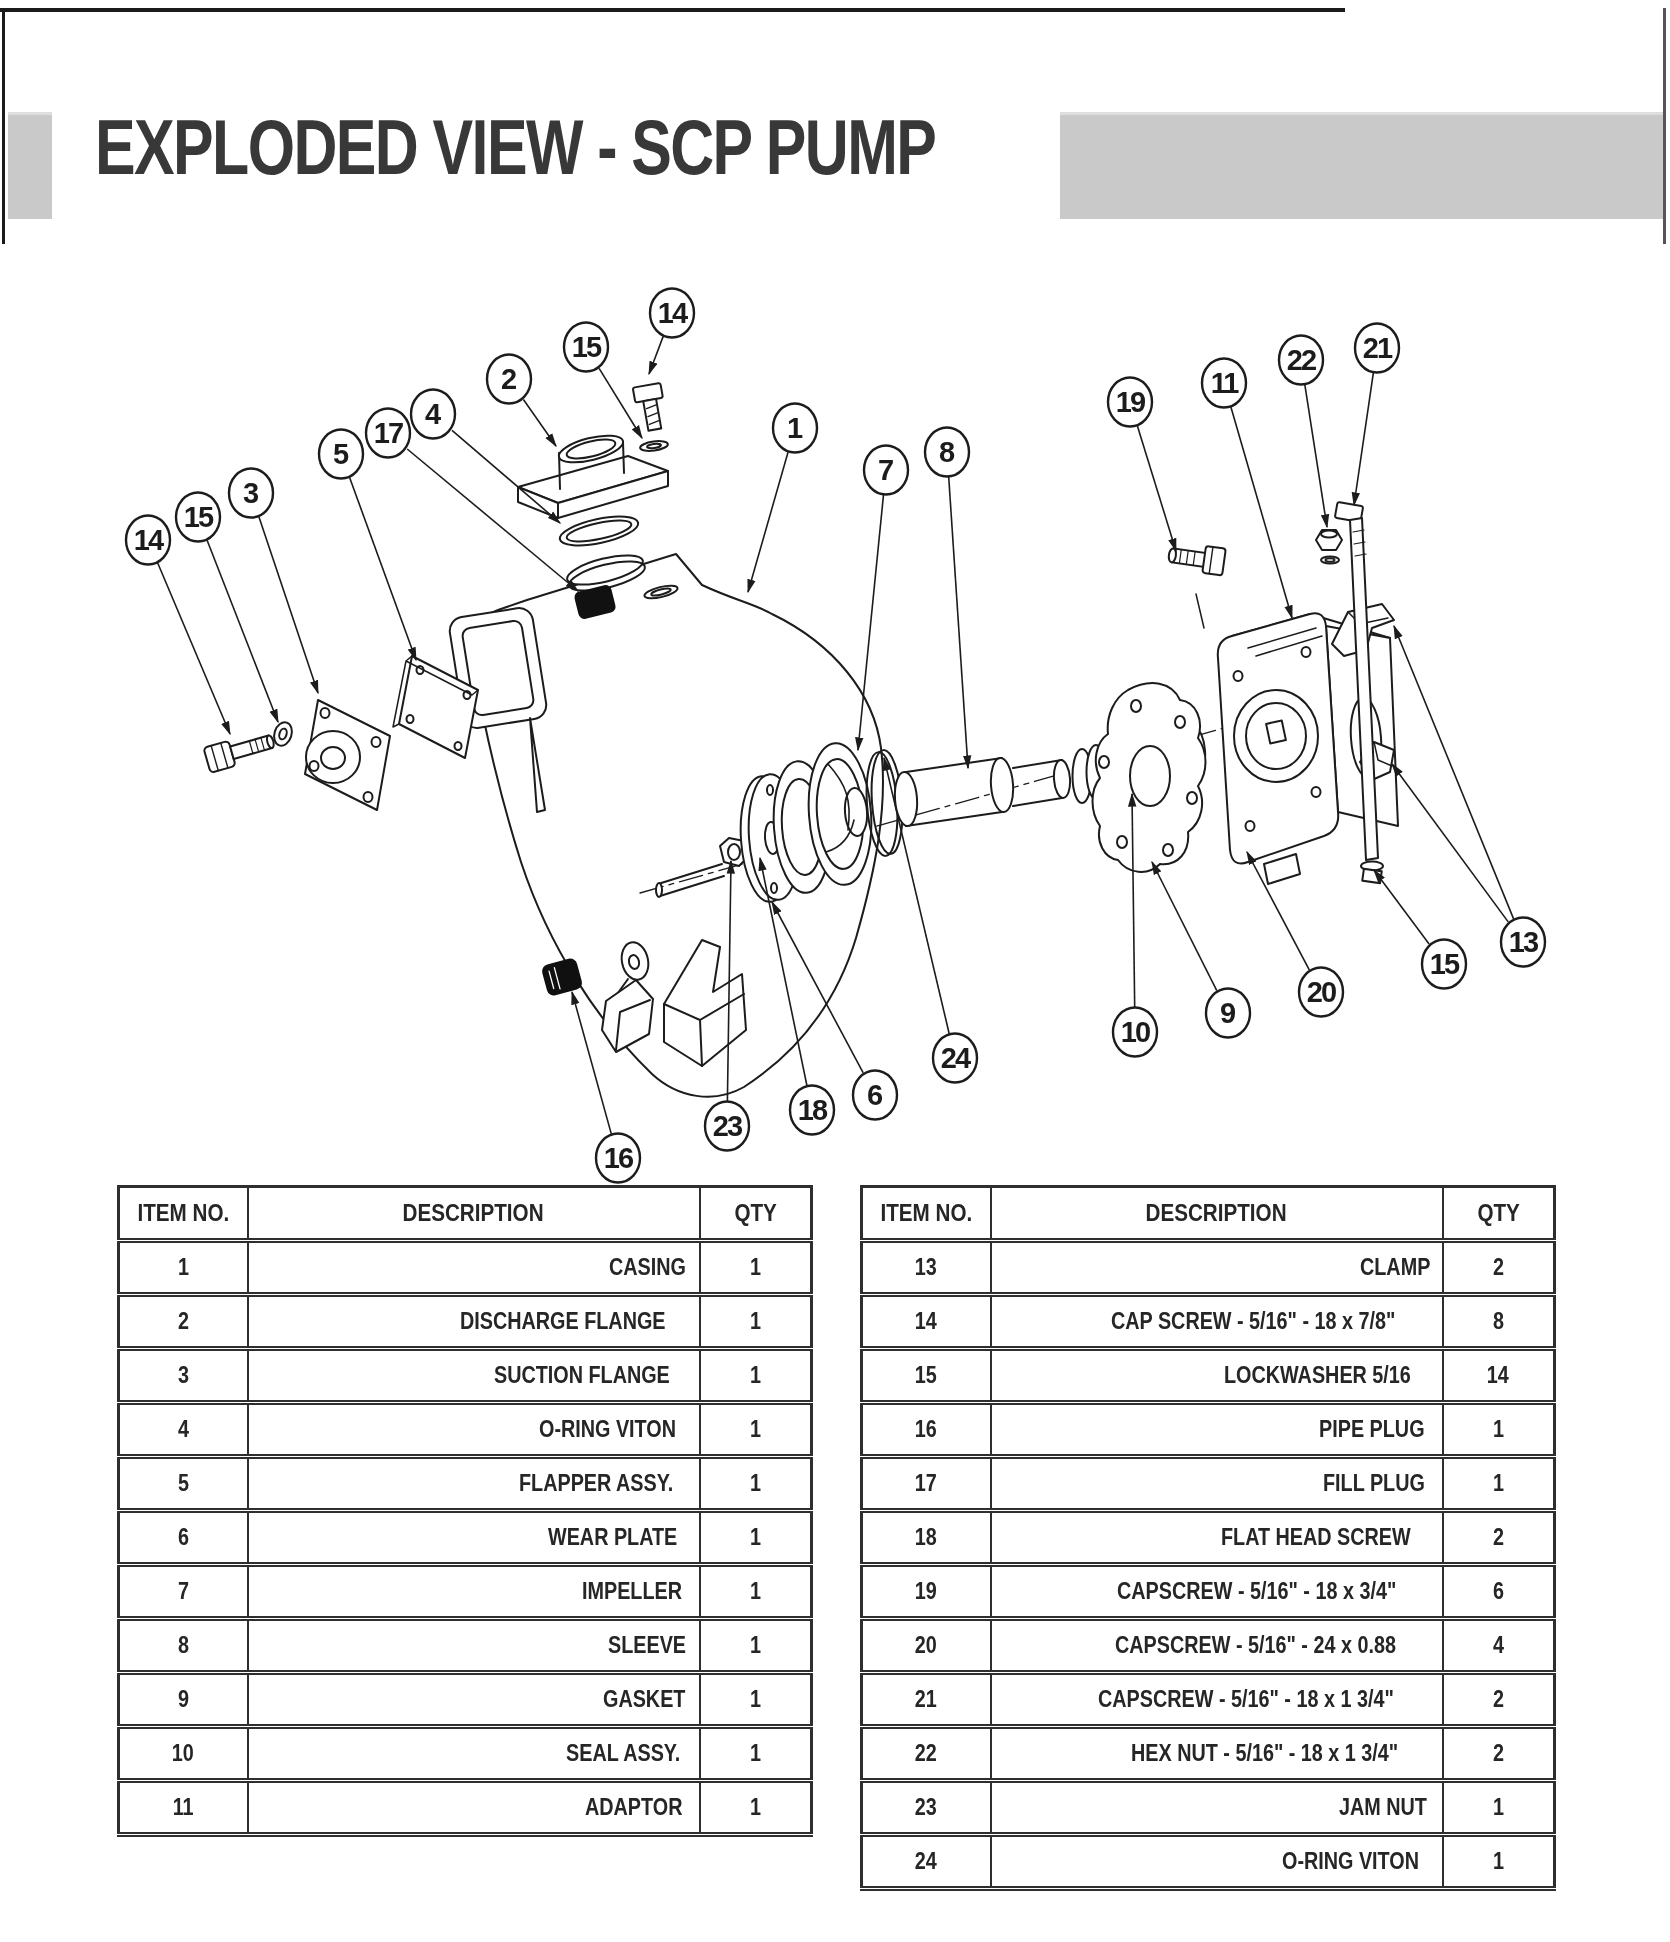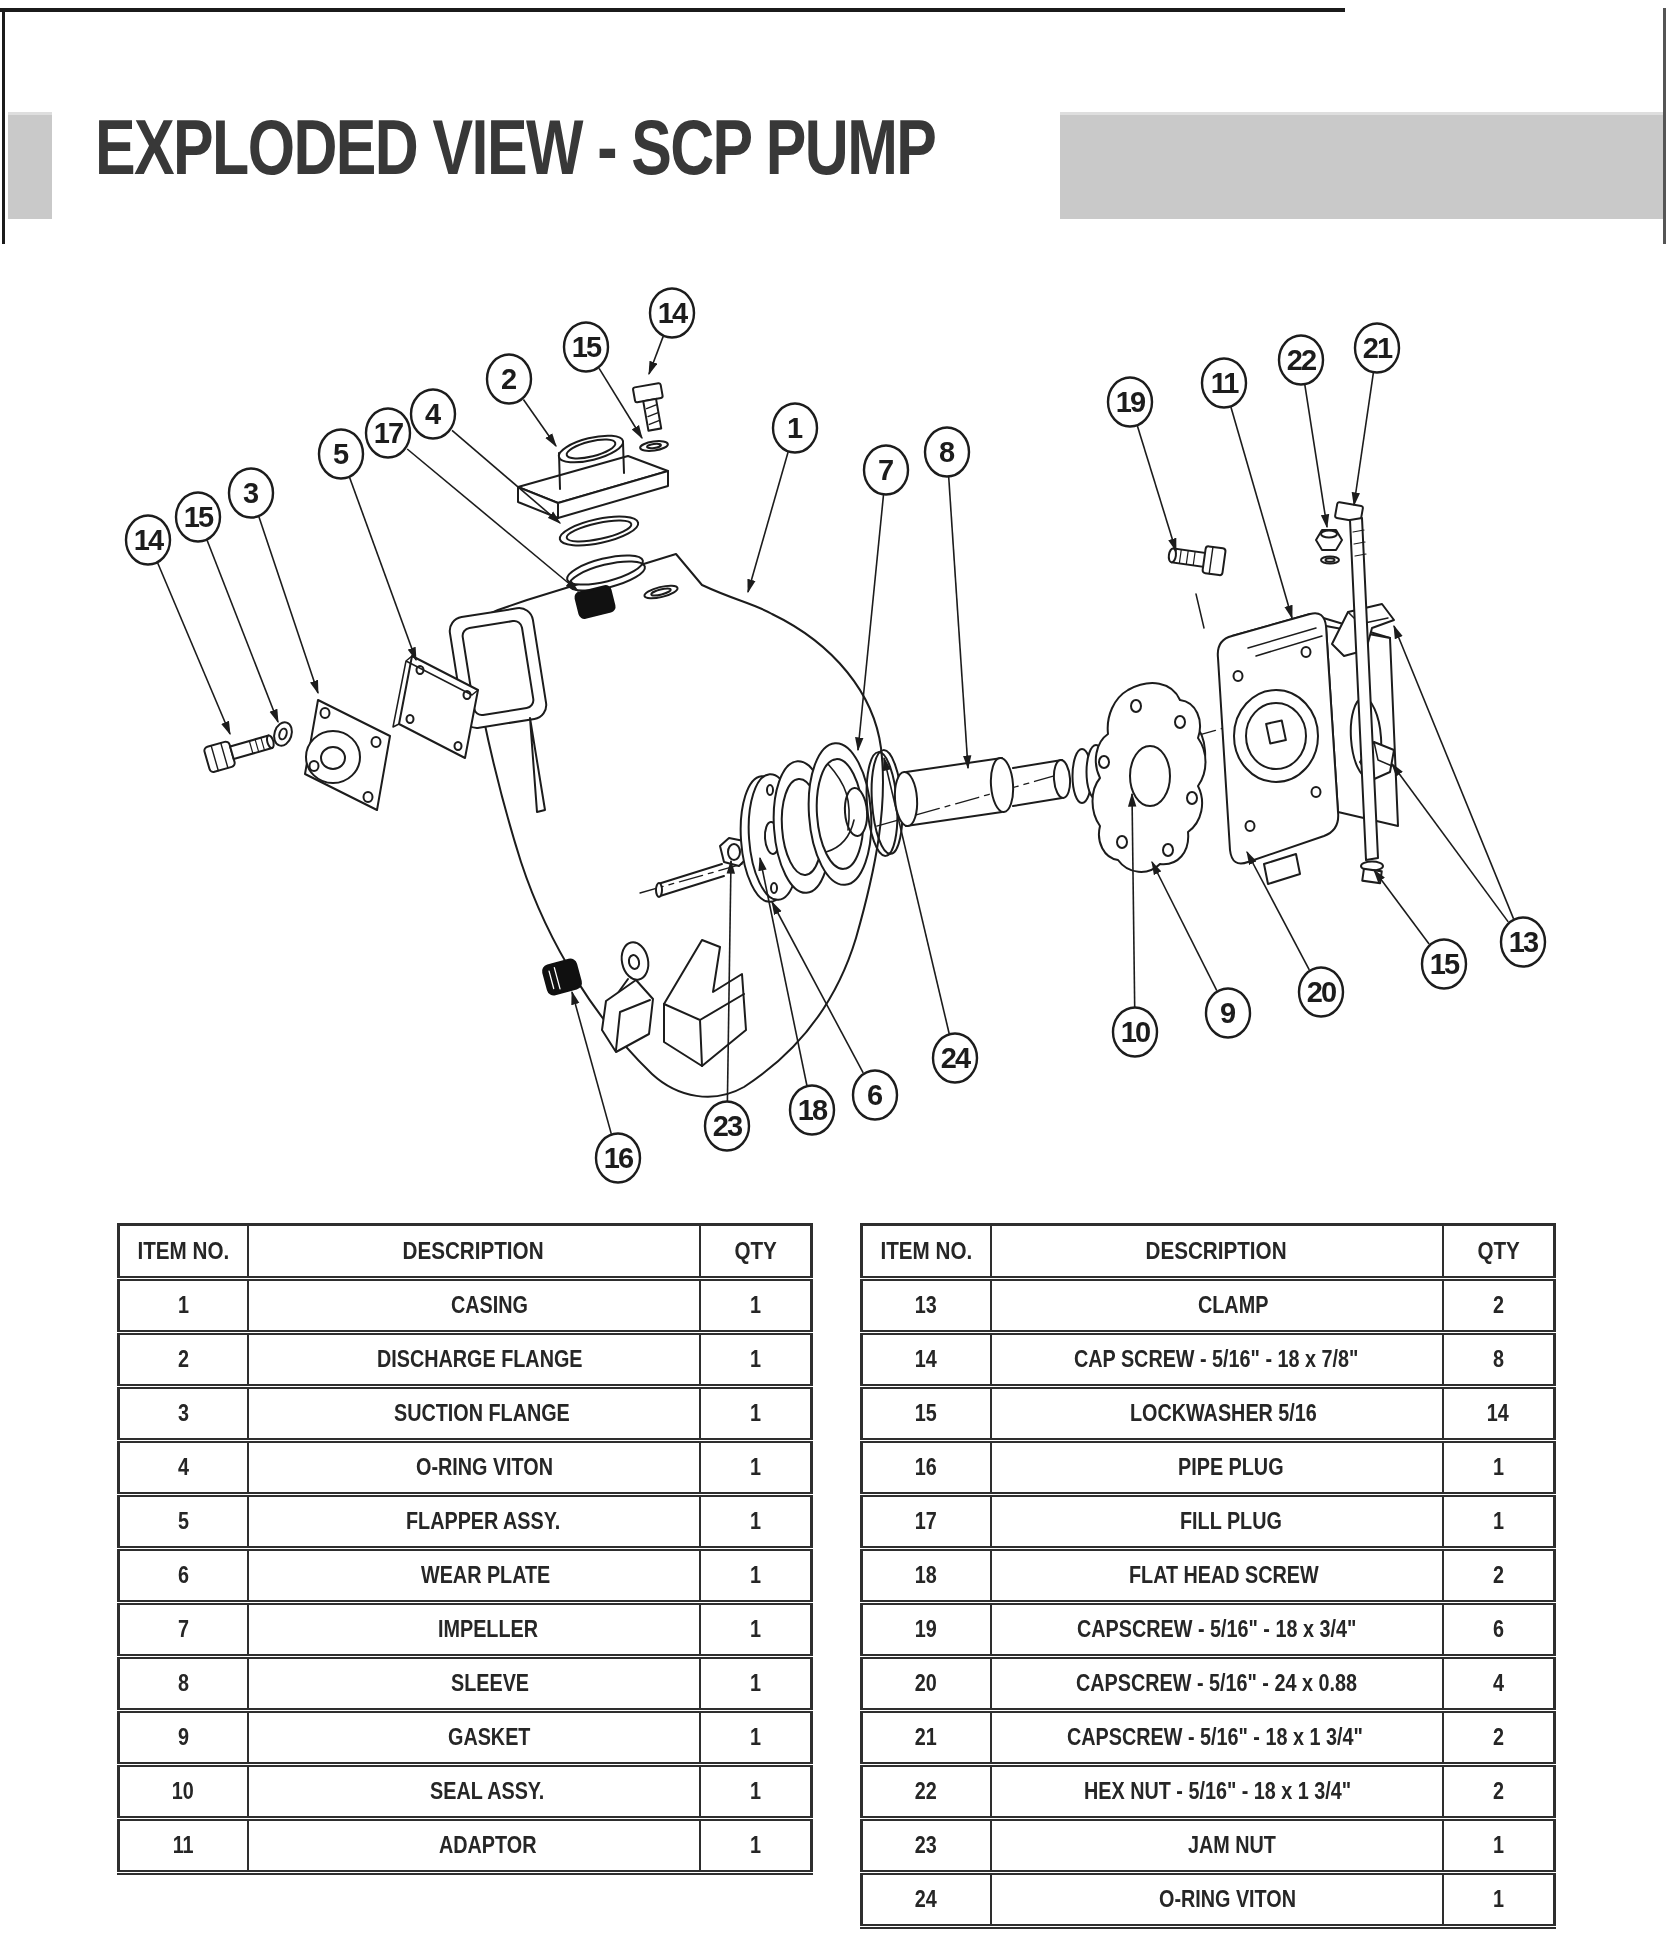--- a/index.html
+++ b/index.html
@@ -8,32 +8,32 @@
     font-family:"Liberation Sans",sans-serif;color:#262626;
   }
   .rule{position:absolute;background:#1b1b1b;}
   .bar{position:absolute;background:#c9c9c9;border-top:3px solid #dedede;}
   #page-title{
     position:absolute;left:95px;top:102px;font-size:78px;font-weight:bold;color:#383838;
     transform:scaleX(0.78);transform-origin:0 0;letter-spacing:-2px;white-space:nowrap;
   }
   #diagram-svg{position:absolute;left:0;top:0;}
   table.parts{
-    position:absolute;top:1223px;border-collapse:collapse;background:#fff;
+    position:absolute;top:1185px;border-collapse:collapse;background:#fff;
     table-layout:fixed;border:3px solid #2e2e2e;
   }
   table.parts th,table.parts td{
     border-left:2px solid #2e2e2e;border-right:2px solid #2e2e2e;
     border-bottom:5px double #2e2e2e;border-top:none;
     text-align:center;vertical-align:middle;font-size:23px;font-weight:bold;color:#262626;
     overflow:hidden;white-space:nowrap;padding:0;
   }
   table.parts th{height:50px;font-size:24px;}
   table.parts td{height:49px;}
-  table.parts td.desc{text-align:center;padding-left:45px;}
+  table.parts td.desc{text-align:right;padding-left:45px;}
   .cnd{display:inline-block;transform:scaleX(0.86);transform-origin:center center;}
   .cnd.l{transform-origin:0 50%;}
   #table-left{left:117px;}
   #table-right{left:860px;}
 </style>
 </head>
 <body>
 
 <div class="rule" style="left:0;top:8px;width:1345px;height:4px;"></div>
 <div class="rule" style="left:2px;top:8px;width:3px;height:236px;"></div>

